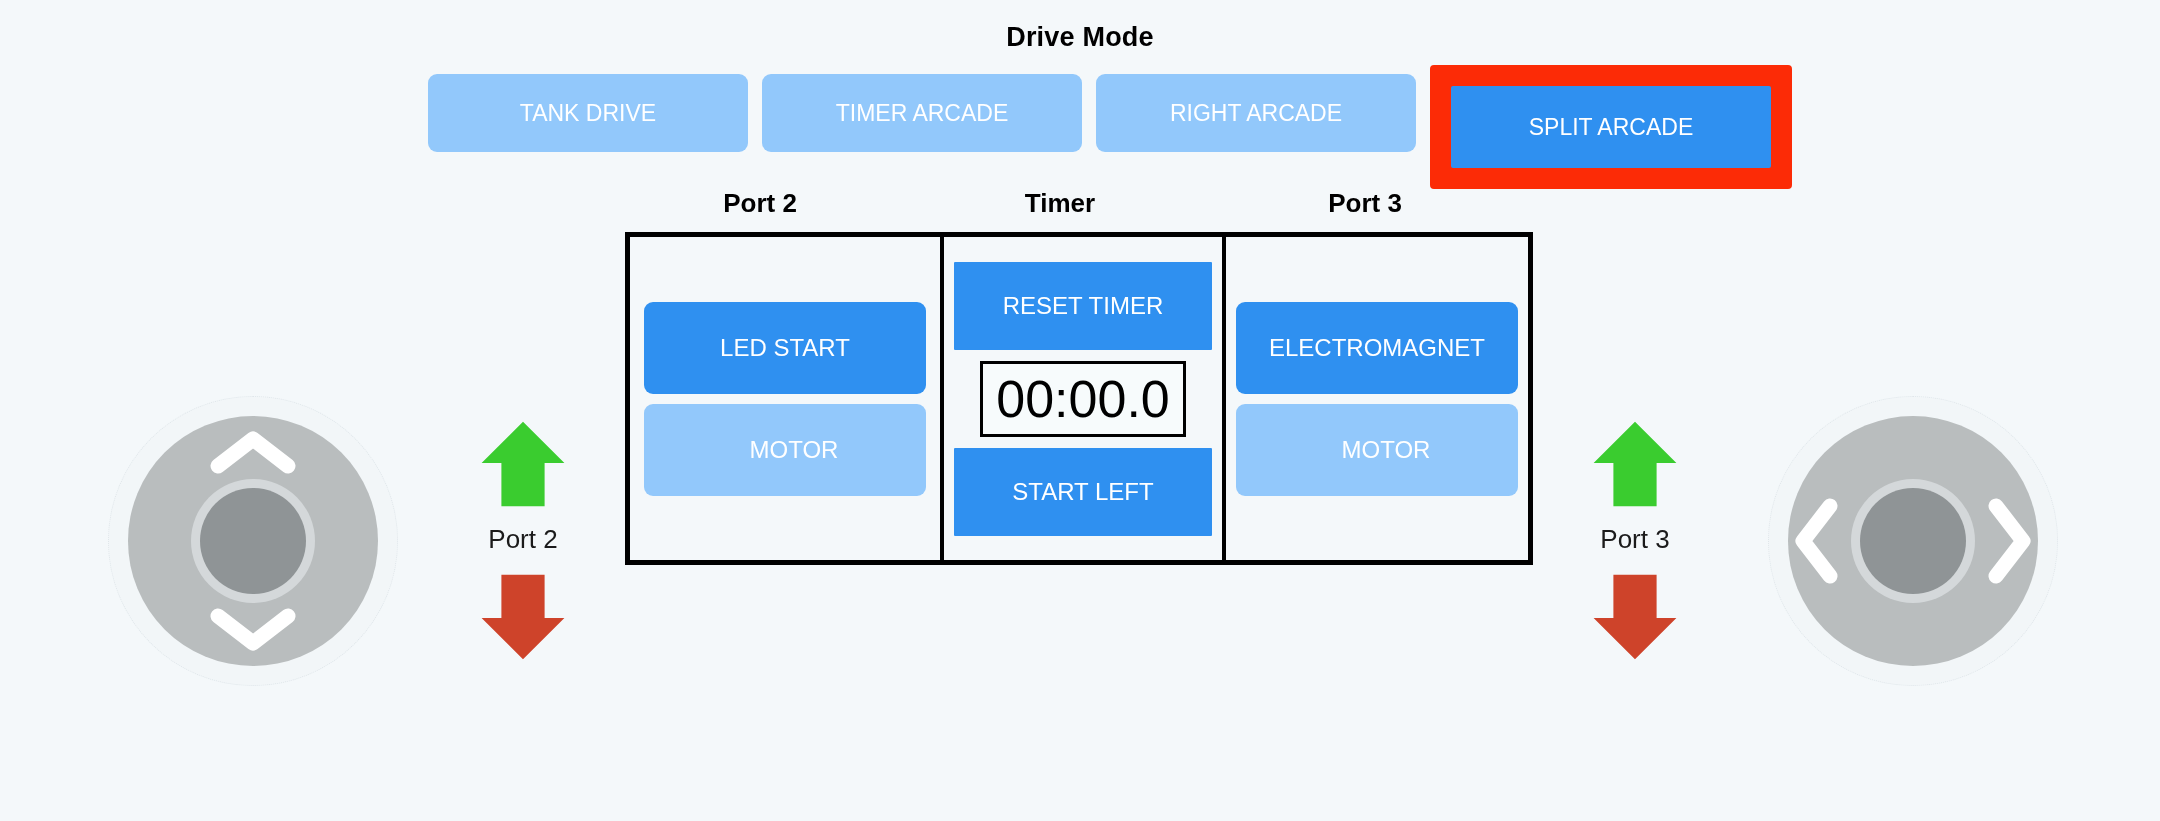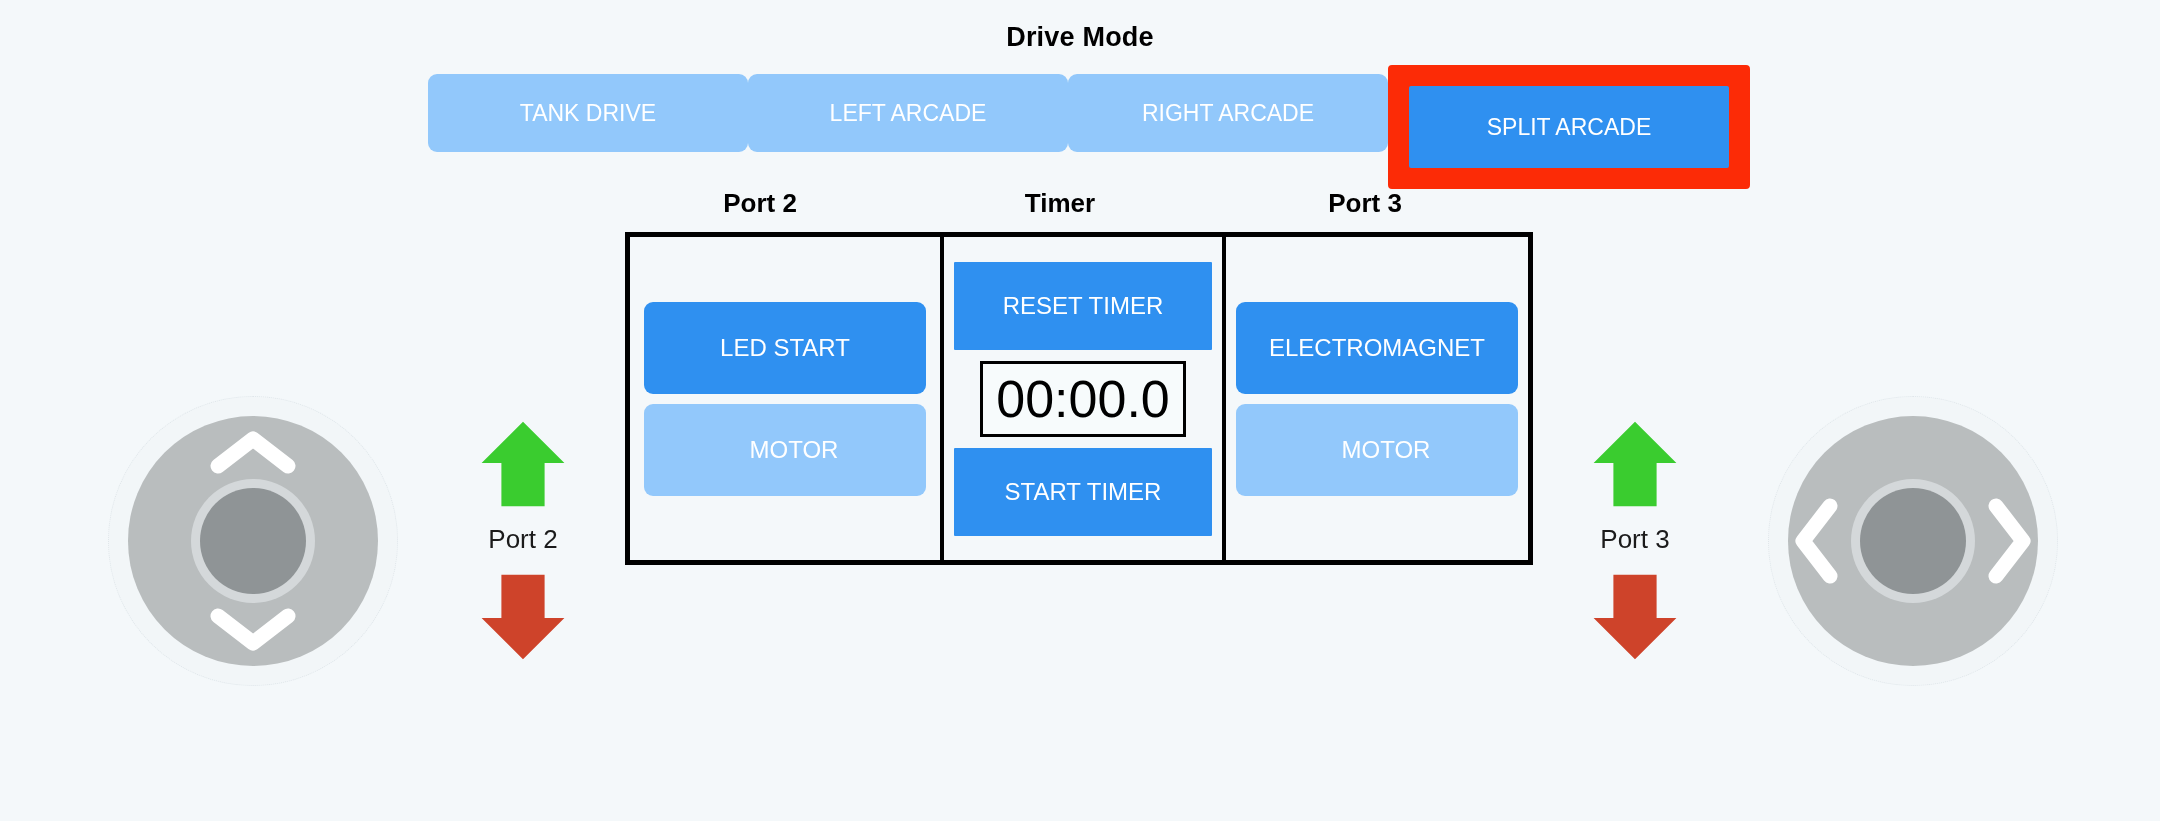--- a/index.html
+++ b/index.html
@@ -14,21 +14,21 @@
 
   
   .drive-title{
     position:absolute;top:22px;left:0;width:2160px;
     text-align:center;
     font-size:27px;font-weight:bold;color:#000;
     letter-spacing:.2px;
   }
   .mode-row{
     position:absolute;top:74px;left:428px;
-    display:flex;align-items:flex-start;
+    display:flex;align-items:flex-start;gap:14px;
   }
   .mode-btn{
     width:320px;height:78px;
     border:none;border-radius:9px;
     background:#92c8fb;
     color:#ffffff;
     font-size:23px;
     font-family:"Liberation Sans", sans-serif;
     display:flex;align-items:center;justify-content:center;
     cursor:pointer;
@@ -180,21 +180,21 @@
 
 <div id="root">
 
   <div class="drive-title">Drive Mode</div>
 
   <div class="mode-row">
     <div class="mode-btn-wrap">
       <button class="mode-btn">TANK DRIVE</button>
     </div>
     <div class="mode-btn-wrap">
-      <button class="mode-btn">LEFT ARCADE</button>
+      <button class="mode-btn">TIMER ARCADE</button>
     </div>
     <div class="mode-btn-wrap">
       <button class="mode-btn">RIGHT ARCADE</button>
     </div>
     <div class="mode-btn-wrap highlight">
       <button class="mode-btn active">SPLIT ARCADE</button>
     </div>
   </div>
 
   <div class="panel-labels">
@@ -206,21 +206,21 @@
   <div class="panel">
 
     <div class="col port">
       <button class="dev-btn on">LED START</button>
       <button class="dev-btn off">MOTOR</button>
     </div>
 
     <div class="col timer">
       <button class="timer-btn">RESET TIMER</button>
       <div class="timer-display">00:00.0</div>
-      <button class="timer-btn">START TIMER</button>
+      <button class="timer-btn">START LEFT</button>
     </div>
 
     <div class="col port right">
       <button class="dev-btn on">ELECTROMAGNET</button>
       <button class="dev-btn off">MOTOR</button>
     </div>
 
   </div>
 
   <div class="arrow-col left">

